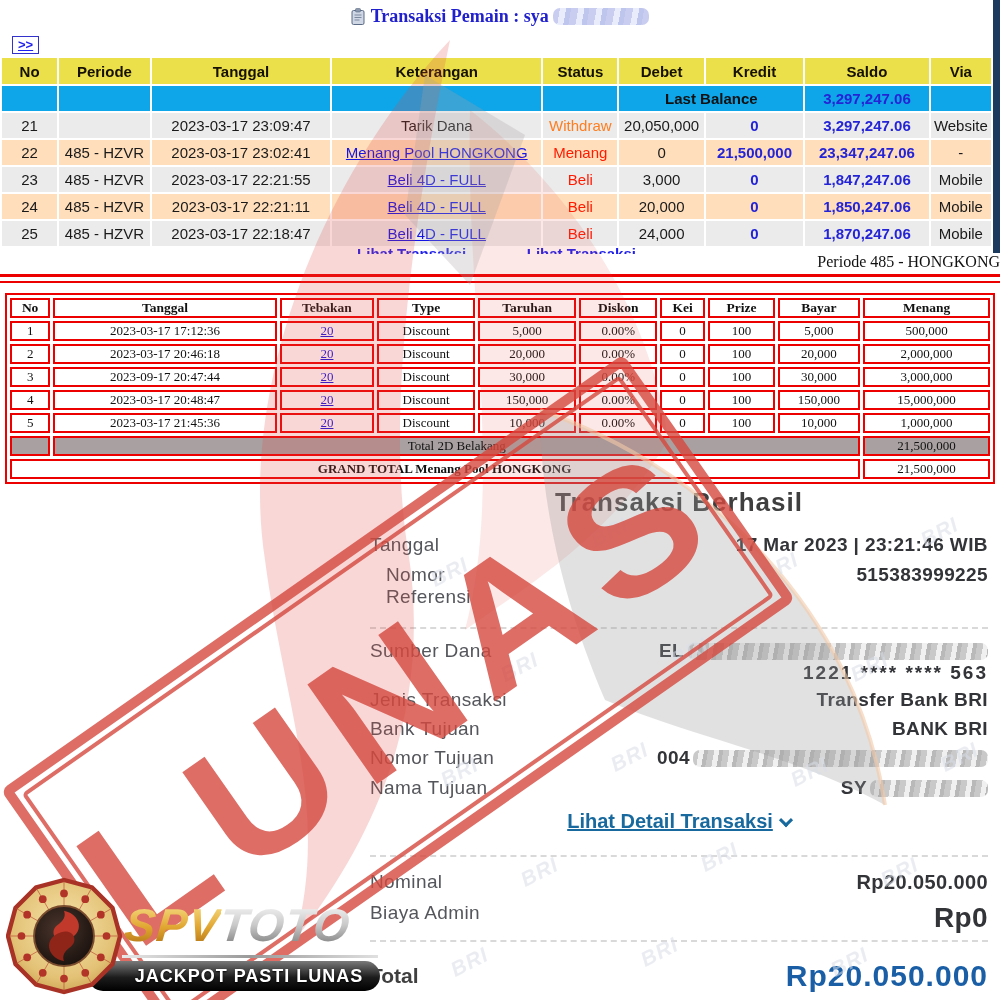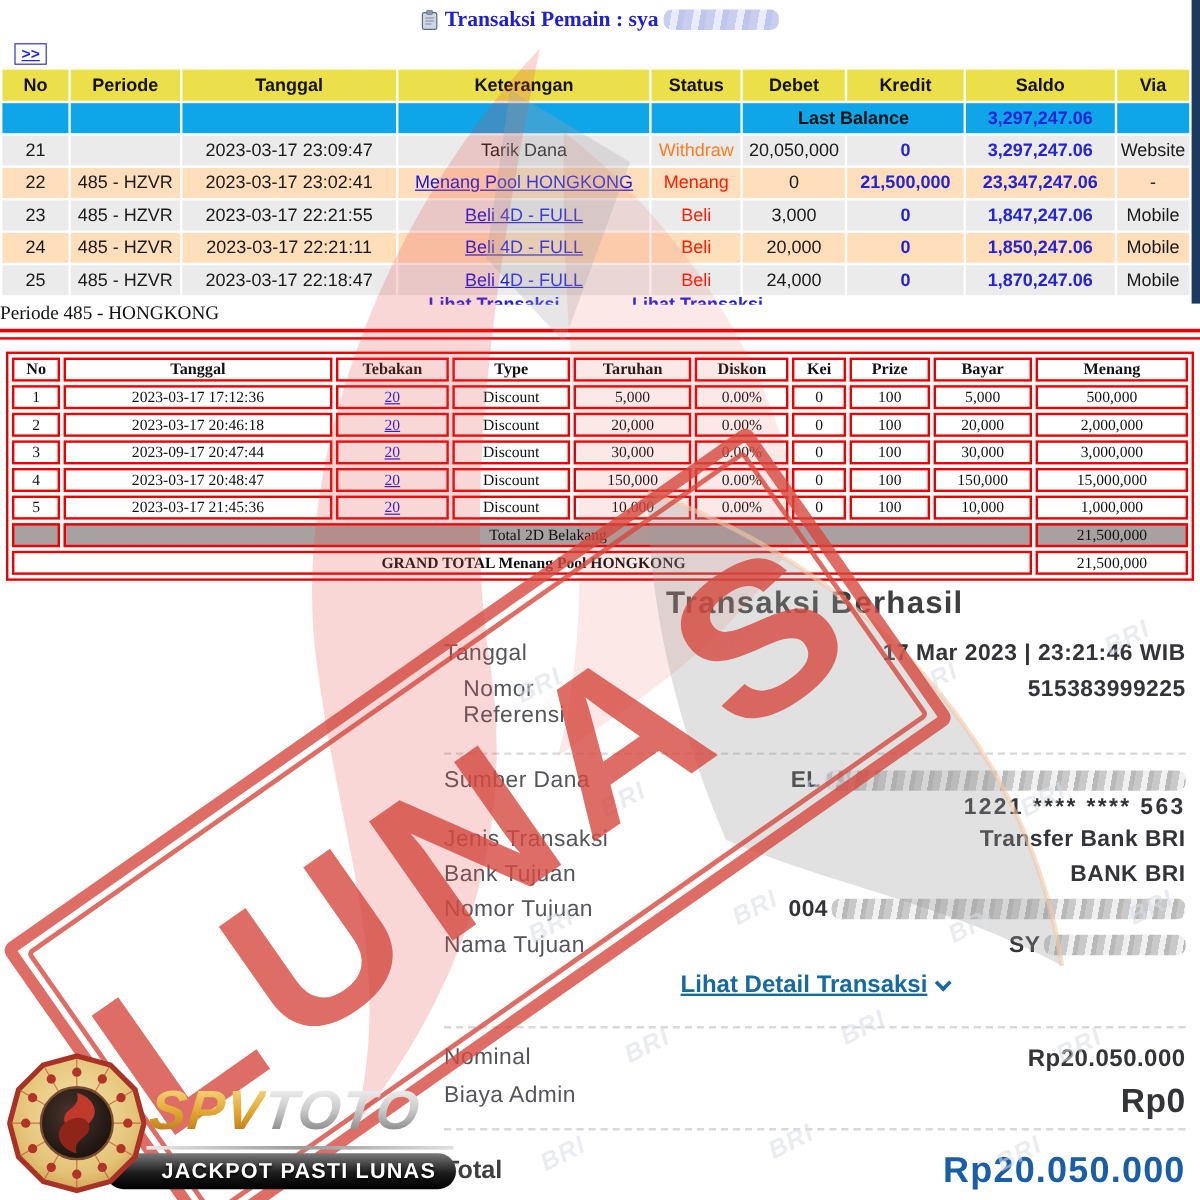--- a/index.html
+++ b/index.html
@@ -34,21 +34,21 @@
   .t1 .blue { color:#2424D6; font-weight:bold; }
   .t1 a { color:#1414E6; text-decoration:underline; }
   .t1 .st-withdraw { color:#FF7D1E; }
   .t1 .st-red { color:#FF1A00; }
 
   .cliprow { position:absolute; top:244px; left:0; width:993px; height:10px; overflow:hidden;
              text-align:center; }
   .cliprow a { font-size:15px; font-weight:bold; color:#1F1FEE; text-decoration:underline;
                margin:0 28px; line-height:19px; display:inline-block; }
 
-  .ptitle { position:absolute; top:253px; left:0; right:0; text-align:left;
+  .ptitle { position:absolute; top:253px; left:0; right:0; text-align:right;
             font-family:"Liberation Serif",serif; font-size:16px; color:#111; }
 
   .rline1 { position:absolute; top:274px; left:0; width:1000px; height:3px; background:#EC0000; }
   .rline2 { position:absolute; top:281px; left:0; width:1000px; height:2px; background:#EC0000; }
 
   
   .t2 { position:absolute; top:293px; left:5px; width:990px; background:#fff;
         border:2px solid #EC0000; border-collapse:separate; border-spacing:3px; table-layout:fixed; }
   .t2 td { border:2px solid #EC0000; text-align:center; font-family:"Liberation Serif",serif;
            font-size:13px; height:17px; padding:0 2px; color:#111; overflow:hidden; white-space:nowrap; }

